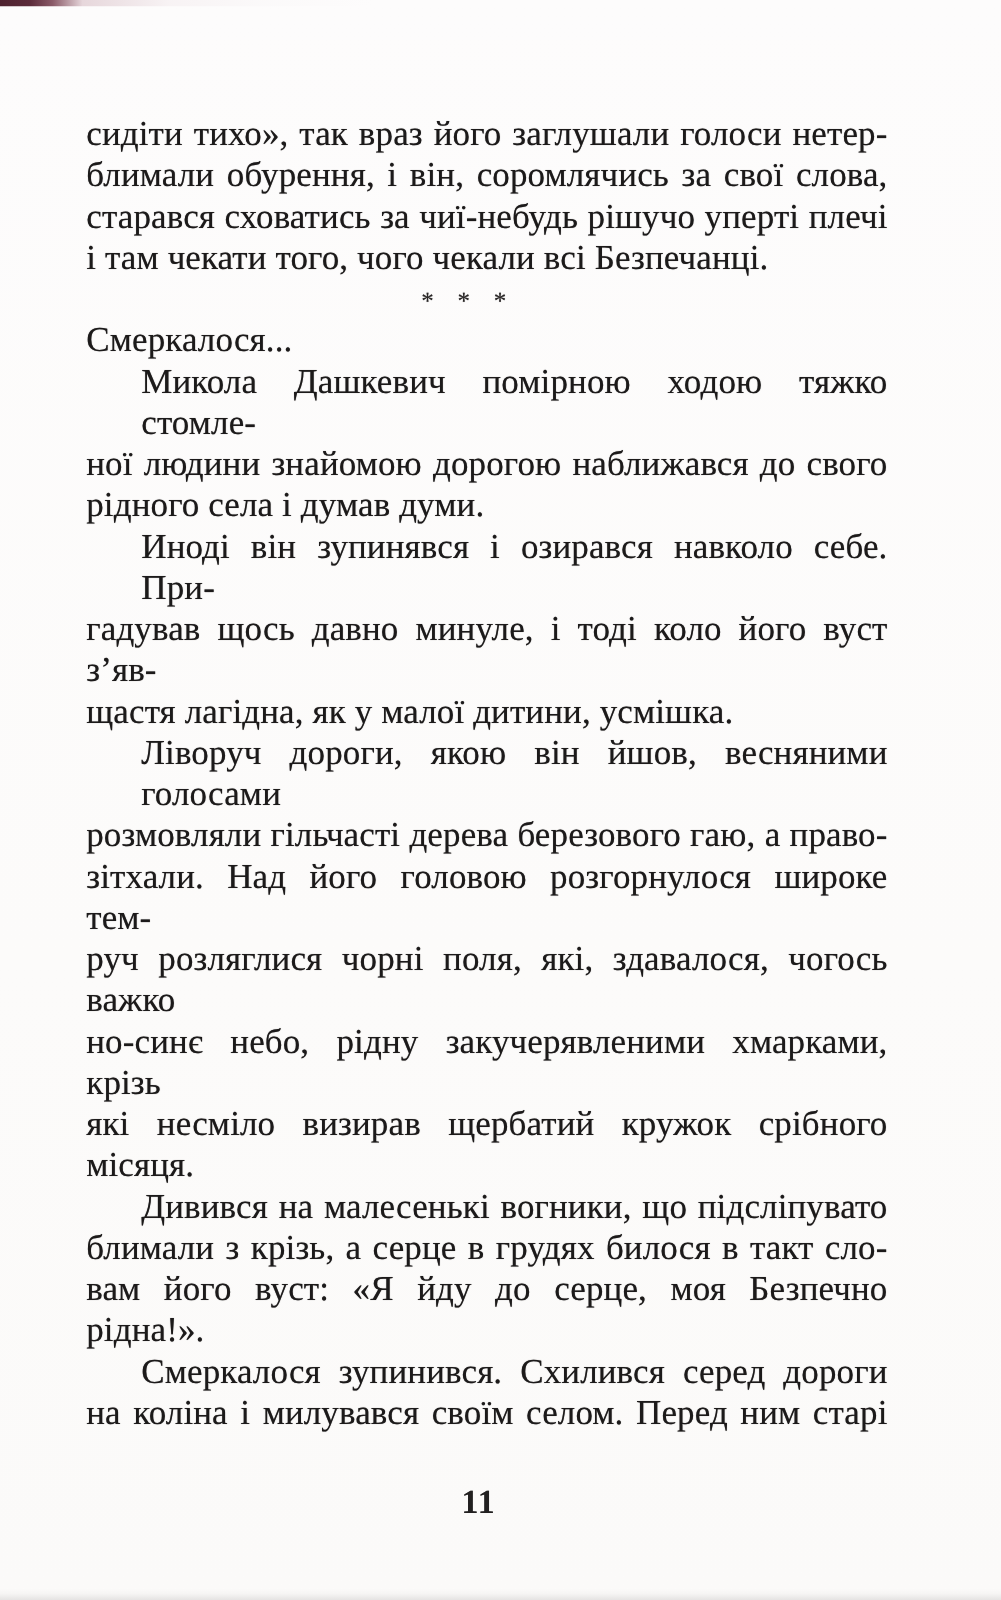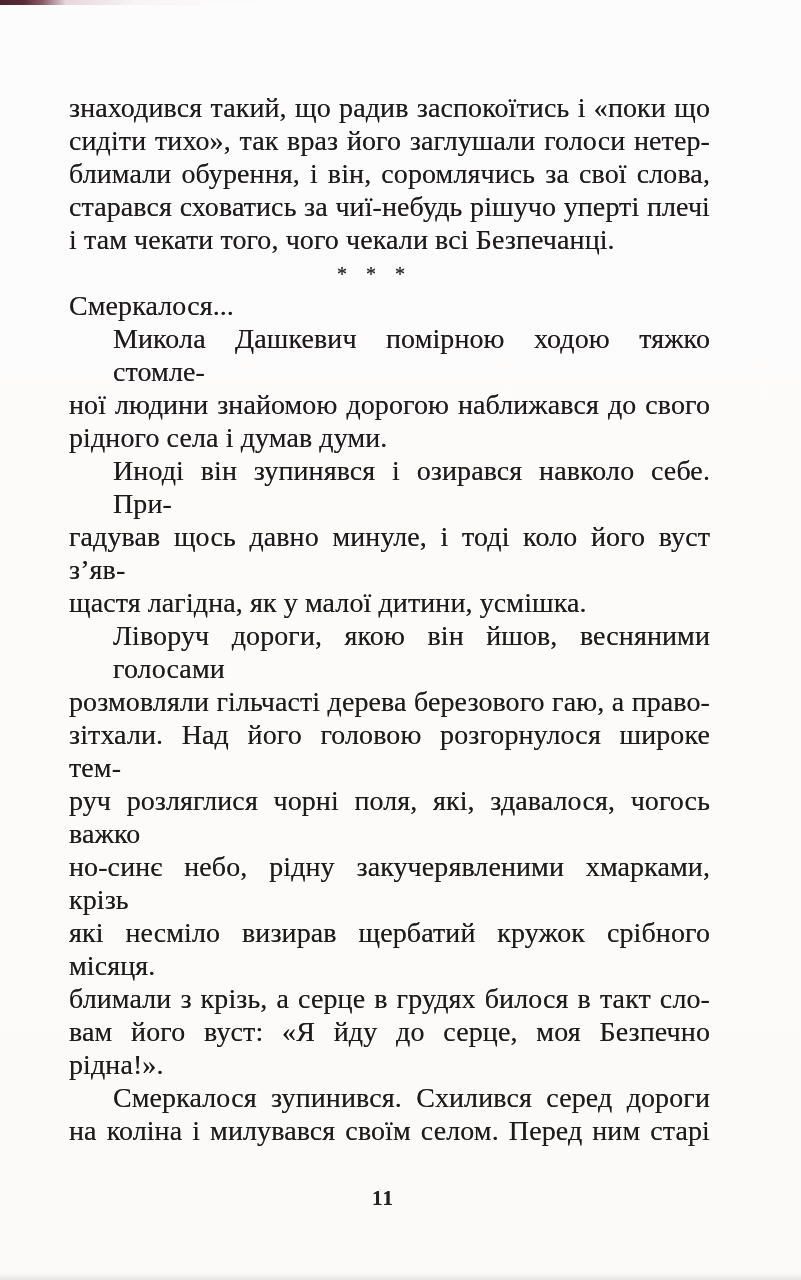--- a/index.html
+++ b/index.html
@@ -59,35 +59,34 @@
     letter-spacing: 7px;
     padding-right: 30px;
     color: #2a2727;
   }
   .page-number {
     position: absolute;
     left: 69px;
     top: 1186px;
     width: 628px;
     text-align: center;
-    font-size: 21px;
+    font-size: 27px;
     font-weight: bold;
     letter-spacing: 1px;
     color: #222020;
     text-shadow: 0 0 0.5px rgba(28,26,26,0.6);
   }
 </style>
 </head>
 <body>
 
 <div class="page">
   <div class="top-edge"></div>
   <main class="text-block">
       <div class="para">
-        <div class="line jl">знаходився такий, що радив заспокоїтись і «поки що</div>
         <div class="line jl">сидіти тихо», так враз його заглушали голоси нетер-</div>
         <div class="line jl">блимали обурення, і він, соромлячись за свої слова,</div>
         <div class="line jl">старався сховатись за чиї-небудь рішучо уперті плечі</div>
         <div class="line">і там чекати того, чого чекали всі Безпечанці.</div>
       </div>
       <div class="divider">* * *</div>
       <div class="para">
         <div class="line">Смеркалося...</div>
       </div>
       <div class="para">
@@ -102,20 +101,21 @@
       </div>
       <div class="para">
         <div class="line jl first">Ліворуч дороги, якою він йшов, весняними голосами</div>
         <div class="line jl">розмовляли гільчасті дерева березового гаю, а право-</div>
         <div class="line jl">зітхали. Над його головою розгорнулося широке тем-</div>
         <div class="line jl">руч розляглися чорні поля, які, здавалося, чогось важко</div>
         <div class="line jl">но-синє небо, рідну закучерявленими хмарками, крізь</div>
         <div class="line">які несміло визирав щербатий кружок срібного місяця.</div>
       </div>
       <div class="para">
+        <div class="line jl first">Дивився на малесенькі вогники, що підсліпувато</div>
         <div class="line jl">блимали з крізь, а серце в грудях билося в такт сло-</div>
         <div class="line">вам його вуст: «Я йду до серце, моя Безпечно рідна!».</div>
       </div>
       <div class="para">
         <div class="line jl first">Смеркалося зупинився. Схилився серед дороги</div>
         <div class="line jl">на коліна і милувався своїм селом. Перед ним старі</div>
       </div>
     </main>
   <div class="page-number">11</div>
   <div class="bottom-edge"></div>

